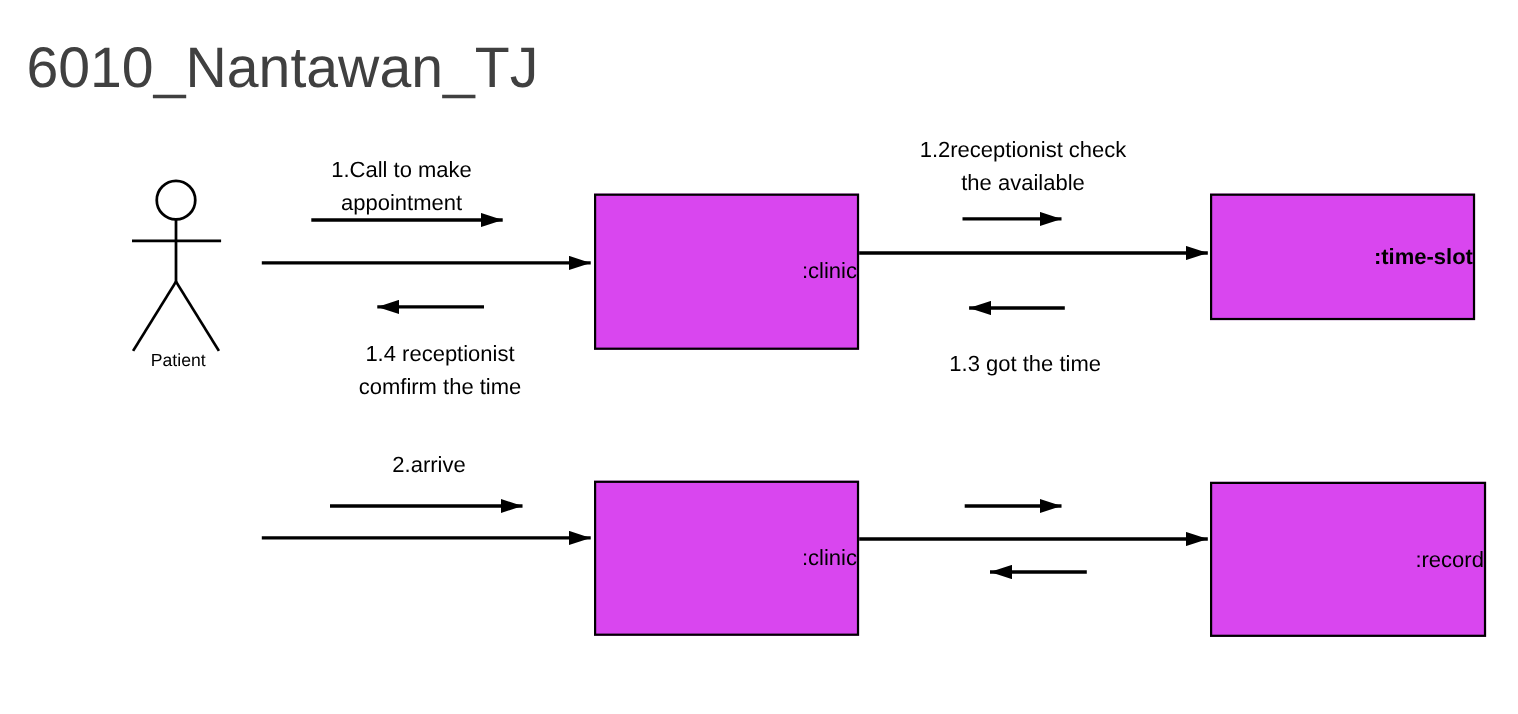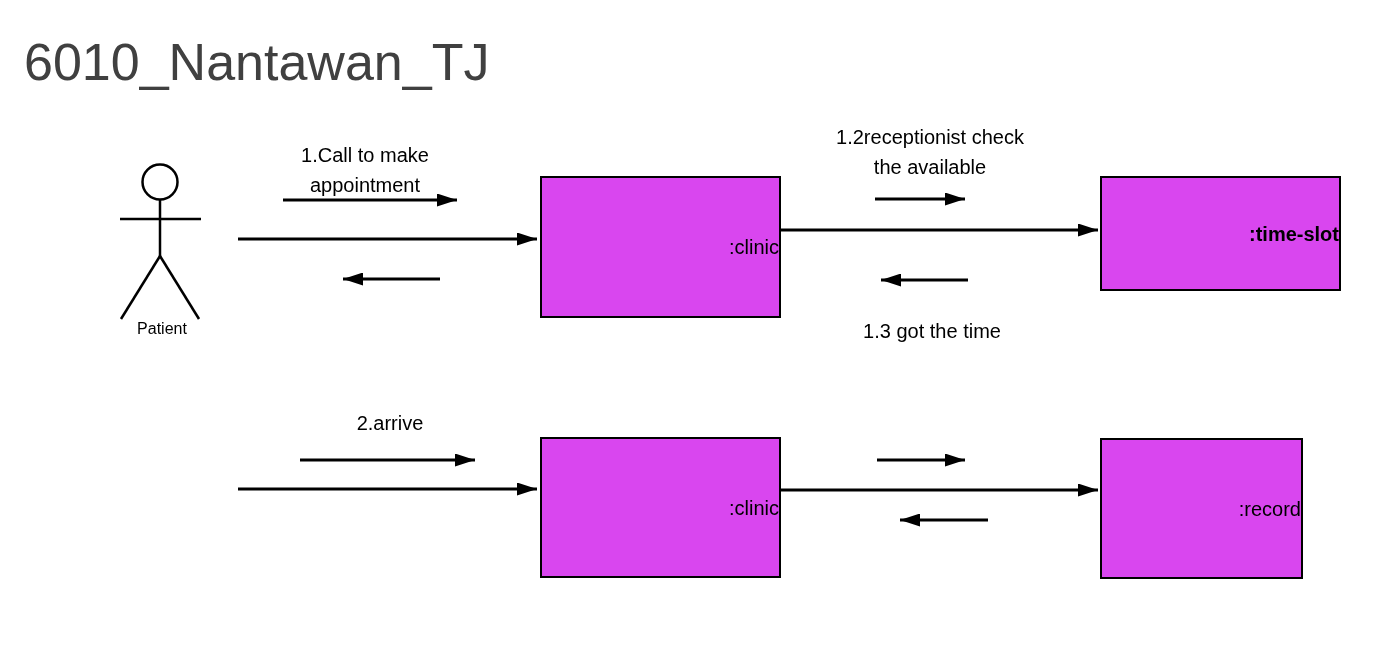--- a/index.html
+++ b/index.html
@@ -43,21 +43,21 @@
     display: flex;
     align-items: center;
     justify-content: flex-end;
     font-size: 20px;
     line-height: 30px;
     margin-top: 17px;
   }
   .box-clinic-1  { left: 540px;  top: 159px; width: 241px; height: 142px; }
   .box-timeslot  { left: 1100px; top: 159px; width: 241px; height: 115px; font-weight: bold; }
   .box-clinic-2  { left: 540px;  top: 420px; width: 241px; height: 141px; }
-  .box-record    { left: 1100px; top: 421px; width: 203px; height: 141px; }
+  .box-record    { left: 1100px; top: 421px; width: 251px; height: 141px; }
   .msg {
     position: absolute;
     transform: translateX(-50%);
     text-align: center;
     font-size: 20px;
     line-height: 30px;
     white-space: pre-line;
   }
   .msg-1  { left: 365px; top: 140px; }
   .msg-12 { left: 930px; top: 122px; }
@@ -129,15 +129,17 @@
   </div>
   <div class="obj-box box-record">
     <span>:record</span>
   </div>
 
   <div class="msg msg-1">1.Call to make
 appointment</div>
   <div class="msg msg-12">1.2receptionist check
 the available</div>
   <div class="msg msg-13">1.3 got the time</div>
+  <div class="msg msg-14">1.4 receptionist
+comfirm the time</div>
   <div class="msg msg-2">2.arrive</div>
 
 </div>
 
 </body></html>

